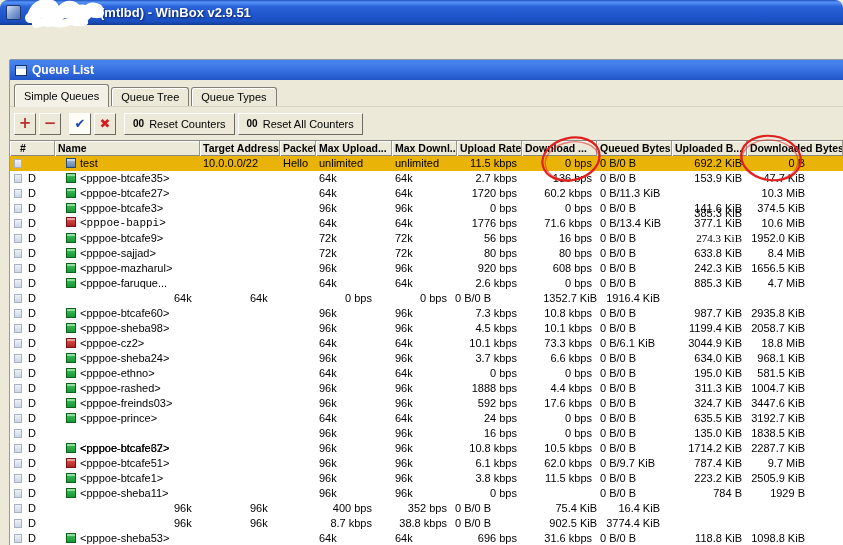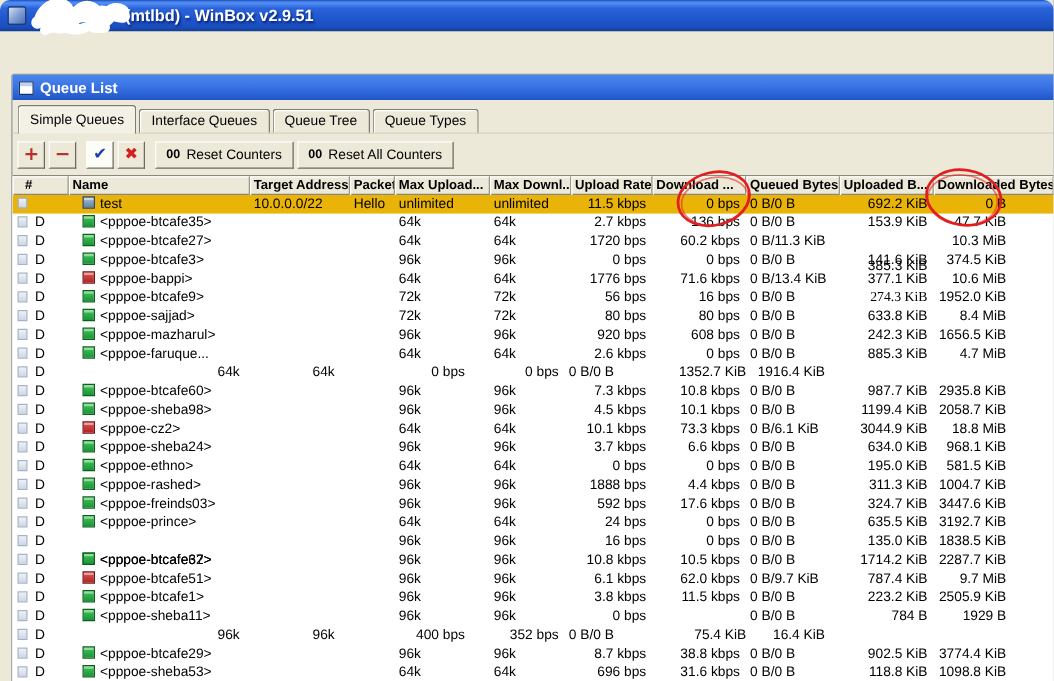--- a/index.html
+++ b/index.html
@@ -98,21 +98,20 @@
   </svg>
 
   <div class="qwin">
     <div class="qtitle">
       <span class="qicon"></span>
       <span>Queue List</span>
     </div>
 
     <div class="tabs">
       <div class="tab active">Simple Queues</div>
-      <div class="tab">Interface Queues</div>
       <div class="tab">Queue Tree</div>
       <div class="tab">Queue Types</div>
     </div>
 
     <div class="toolbar">
       <button class="tbtn plus">+</button>
       <button class="tbtn minus">−</button>
       <button class="tbtn check">✔</button>
       <button class="tbtn xmark">✖</button>
       <button class="rbtn">
@@ -187,21 +186,21 @@
             <div class="cell" style="width: 76px;">96k</div>
             <div class="cell" style="width: 65px;">96k</div>
             <div class="cell a-r" style="width: 65px;">0 bps</div>
             <div class="cell a-r" style="width: 75px;">0 bps</div>
             <div class="cell" style="width: 75px;">0 B/0 B</div>
             <div class="cell a-r" style="width: 75px;">141.6 KiB</div>
             <div class="cell a-r c-dl" style="width: 96px;">374.5 KiB</div>
           </div>
           <div class="trow">
             <div class="cell" style="width: 45px;"><span class="gm"></span>D</div>
-            <div class="cell" style="width: 145px;"><span class="qi red"></span>&lt;pppoe-bappi&gt;</div>
+            <div class="cell" style="width: 145px; font-family: Liberation Mono, monospace;"><span class="qi red"></span>&lt;pppoe-bappi&gt;</div>
             <div class="cell" style="width: 80px;"></div>
             <div class="cell" style="width: 36px;"></div>
             <div class="cell" style="width: 76px;">64k</div>
             <div class="cell" style="width: 65px;">64k</div>
             <div class="cell a-r" style="width: 65px;">1776 bps</div>
             <div class="cell a-r" style="width: 75px;">71.6 kbps</div>
             <div class="cell" style="width: 75px;">0 B/13.4 KiB</div>
             <div class="cell a-r" style="width: 75px;">377.1 KiB</div>
             <div class="cell a-r c-dl" style="width: 96px;">10.6 MiB</div>
           </div>
@@ -445,21 +444,20 @@
             <div class="cell" style="width: 76px;">96k</div>
             <div class="cell" style="width: 65px;">96k</div>
             <div class="cell a-r" style="width: 65px;">400 bps</div>
             <div class="cell a-r" style="width: 75px;">352 bps</div>
             <div class="cell" style="width: 75px;">0 B/0 B</div>
             <div class="cell a-r" style="width: 75px;">75.4 KiB</div>
             <div class="cell a-r c-dl" style="width: 96px;">16.4 KiB</div>
           </div>
           <div class="trow">
             <div class="cell" style="width: 45px;"><span class="gm"></span>D</div>
-            <div class="cell" style="width: 145px;"><span class="qi green"></span>&lt;pppoe-btcafe29&gt;</div>
             <div class="cell" style="width: 80px;"></div>
             <div class="cell" style="width: 36px;"></div>
             <div class="cell" style="width: 76px;">96k</div>
             <div class="cell" style="width: 65px;">96k</div>
             <div class="cell a-r" style="width: 65px;">8.7 kbps</div>
             <div class="cell a-r" style="width: 75px;">38.8 kbps</div>
             <div class="cell" style="width: 75px;">0 B/0 B</div>
             <div class="cell a-r" style="width: 75px;">902.5 KiB</div>
             <div class="cell a-r c-dl" style="width: 96px;">3774.4 KiB</div>
           </div>

